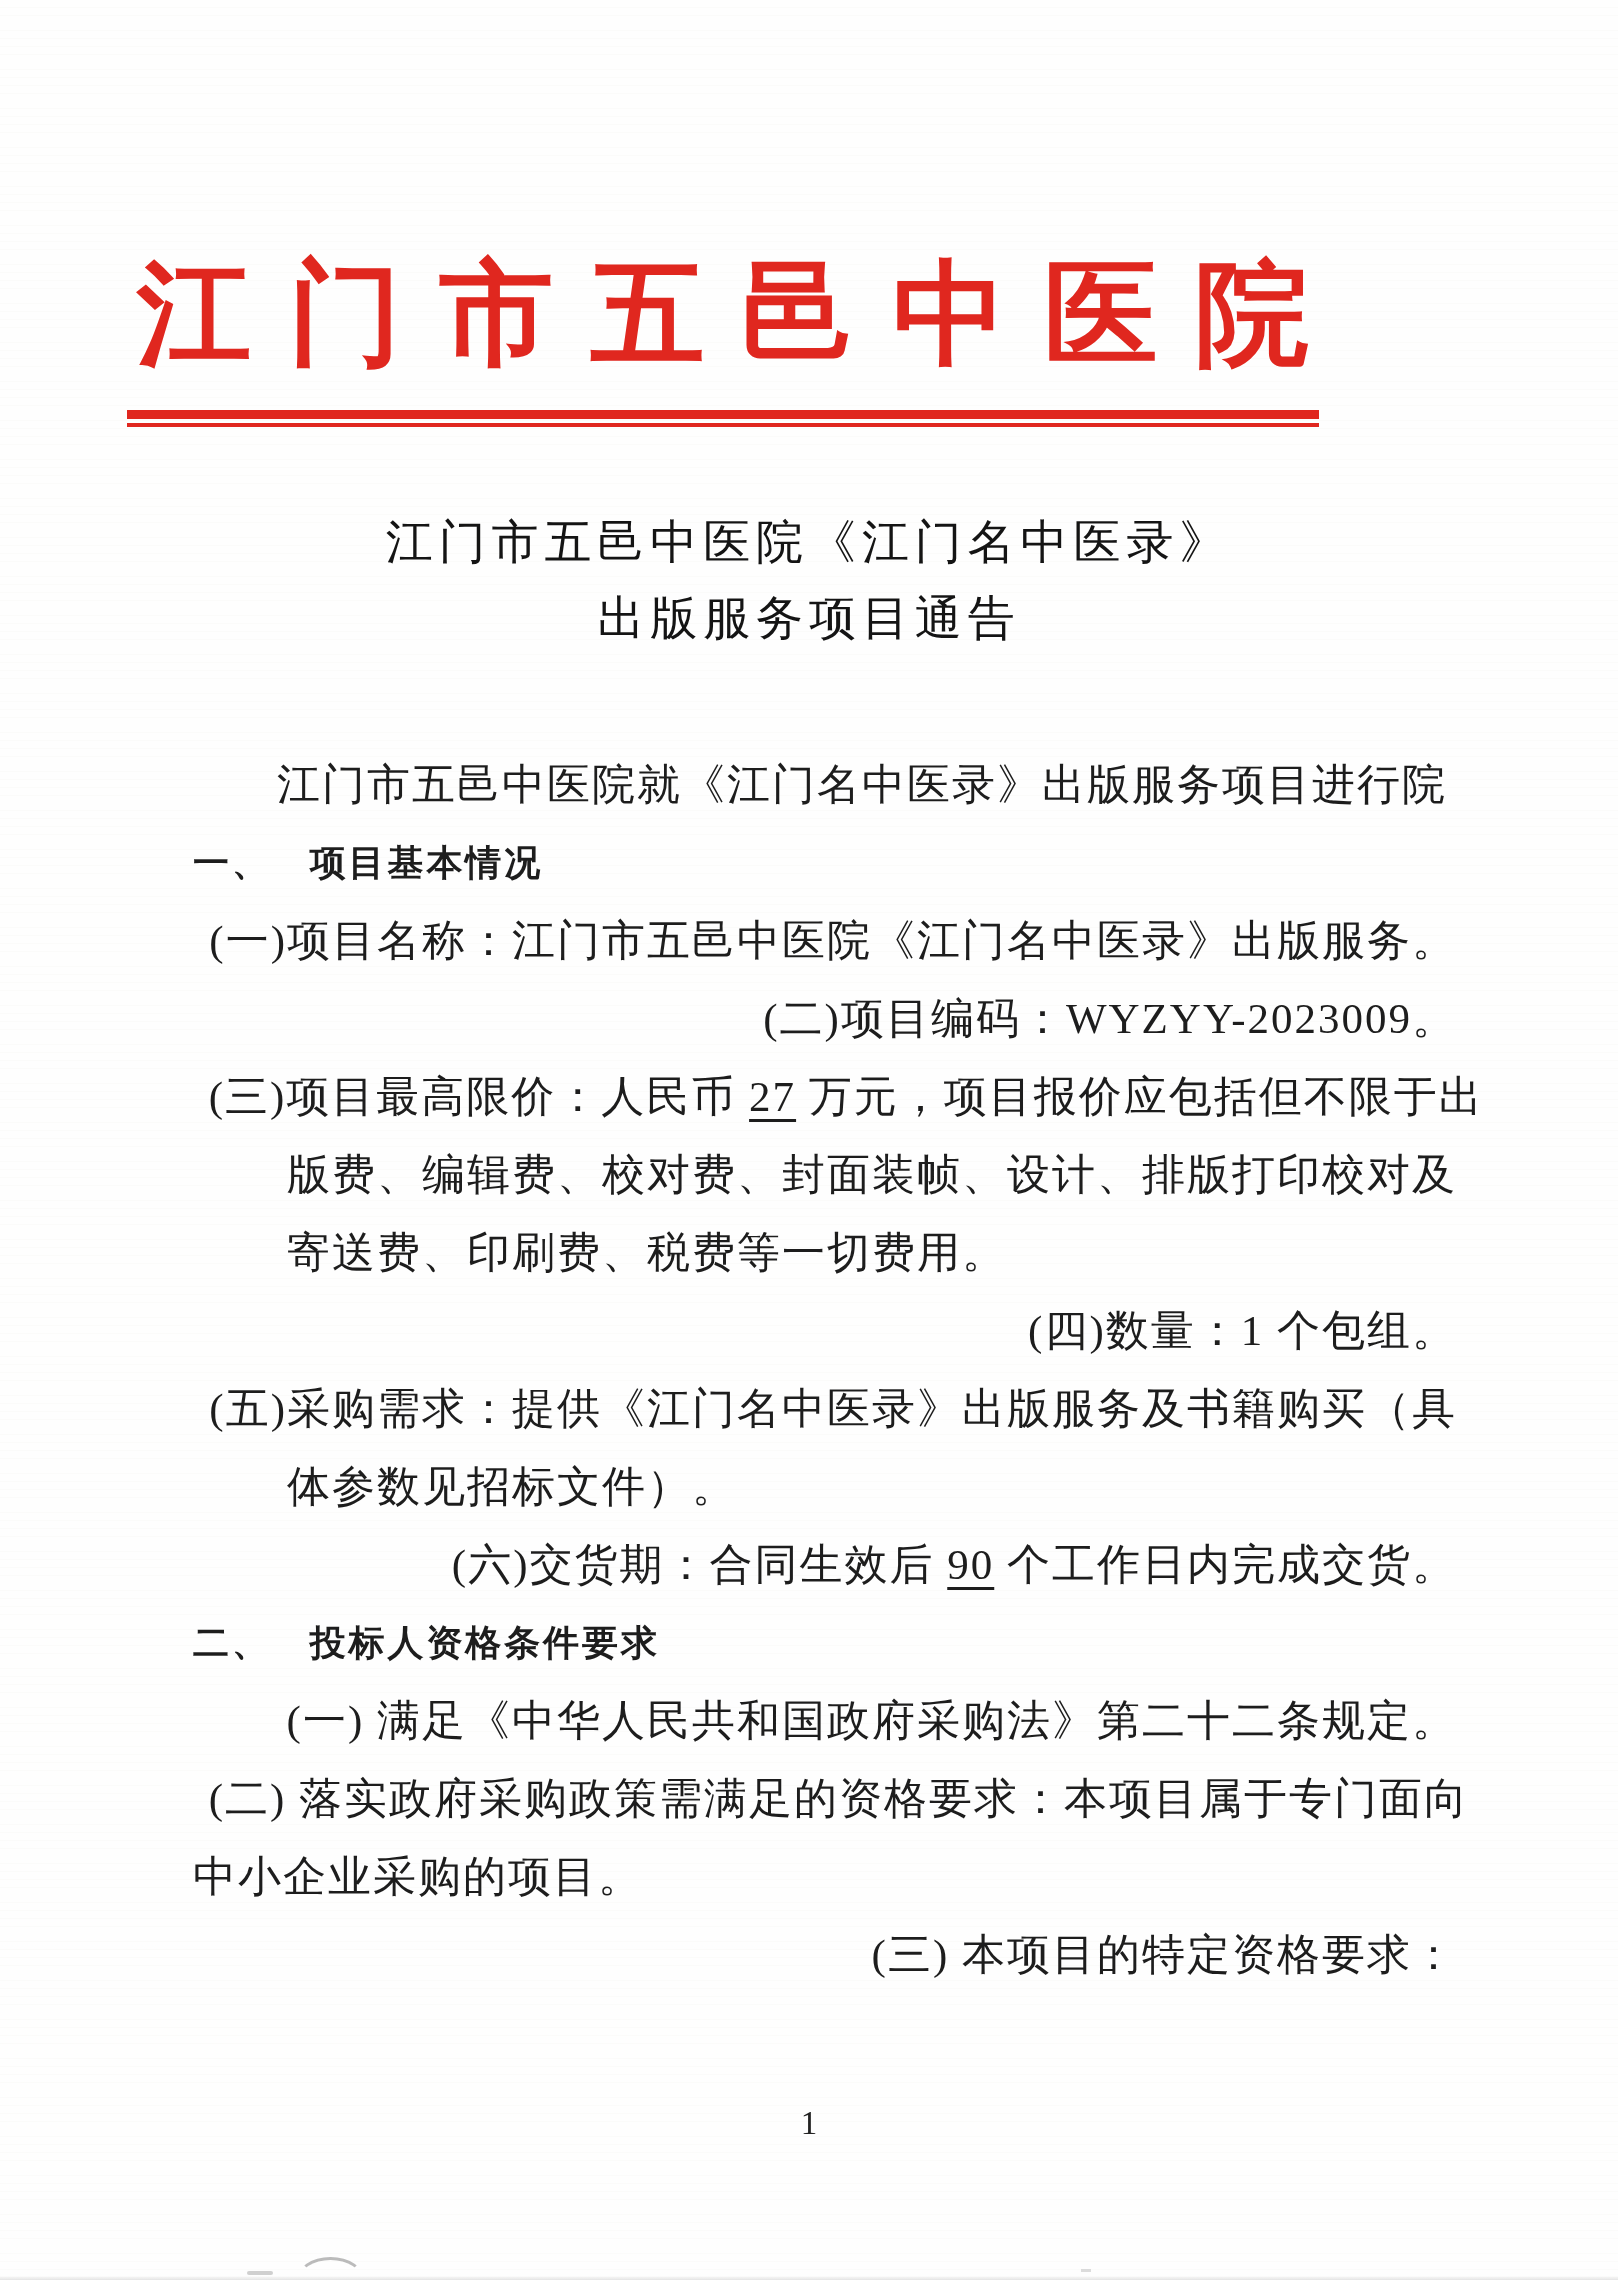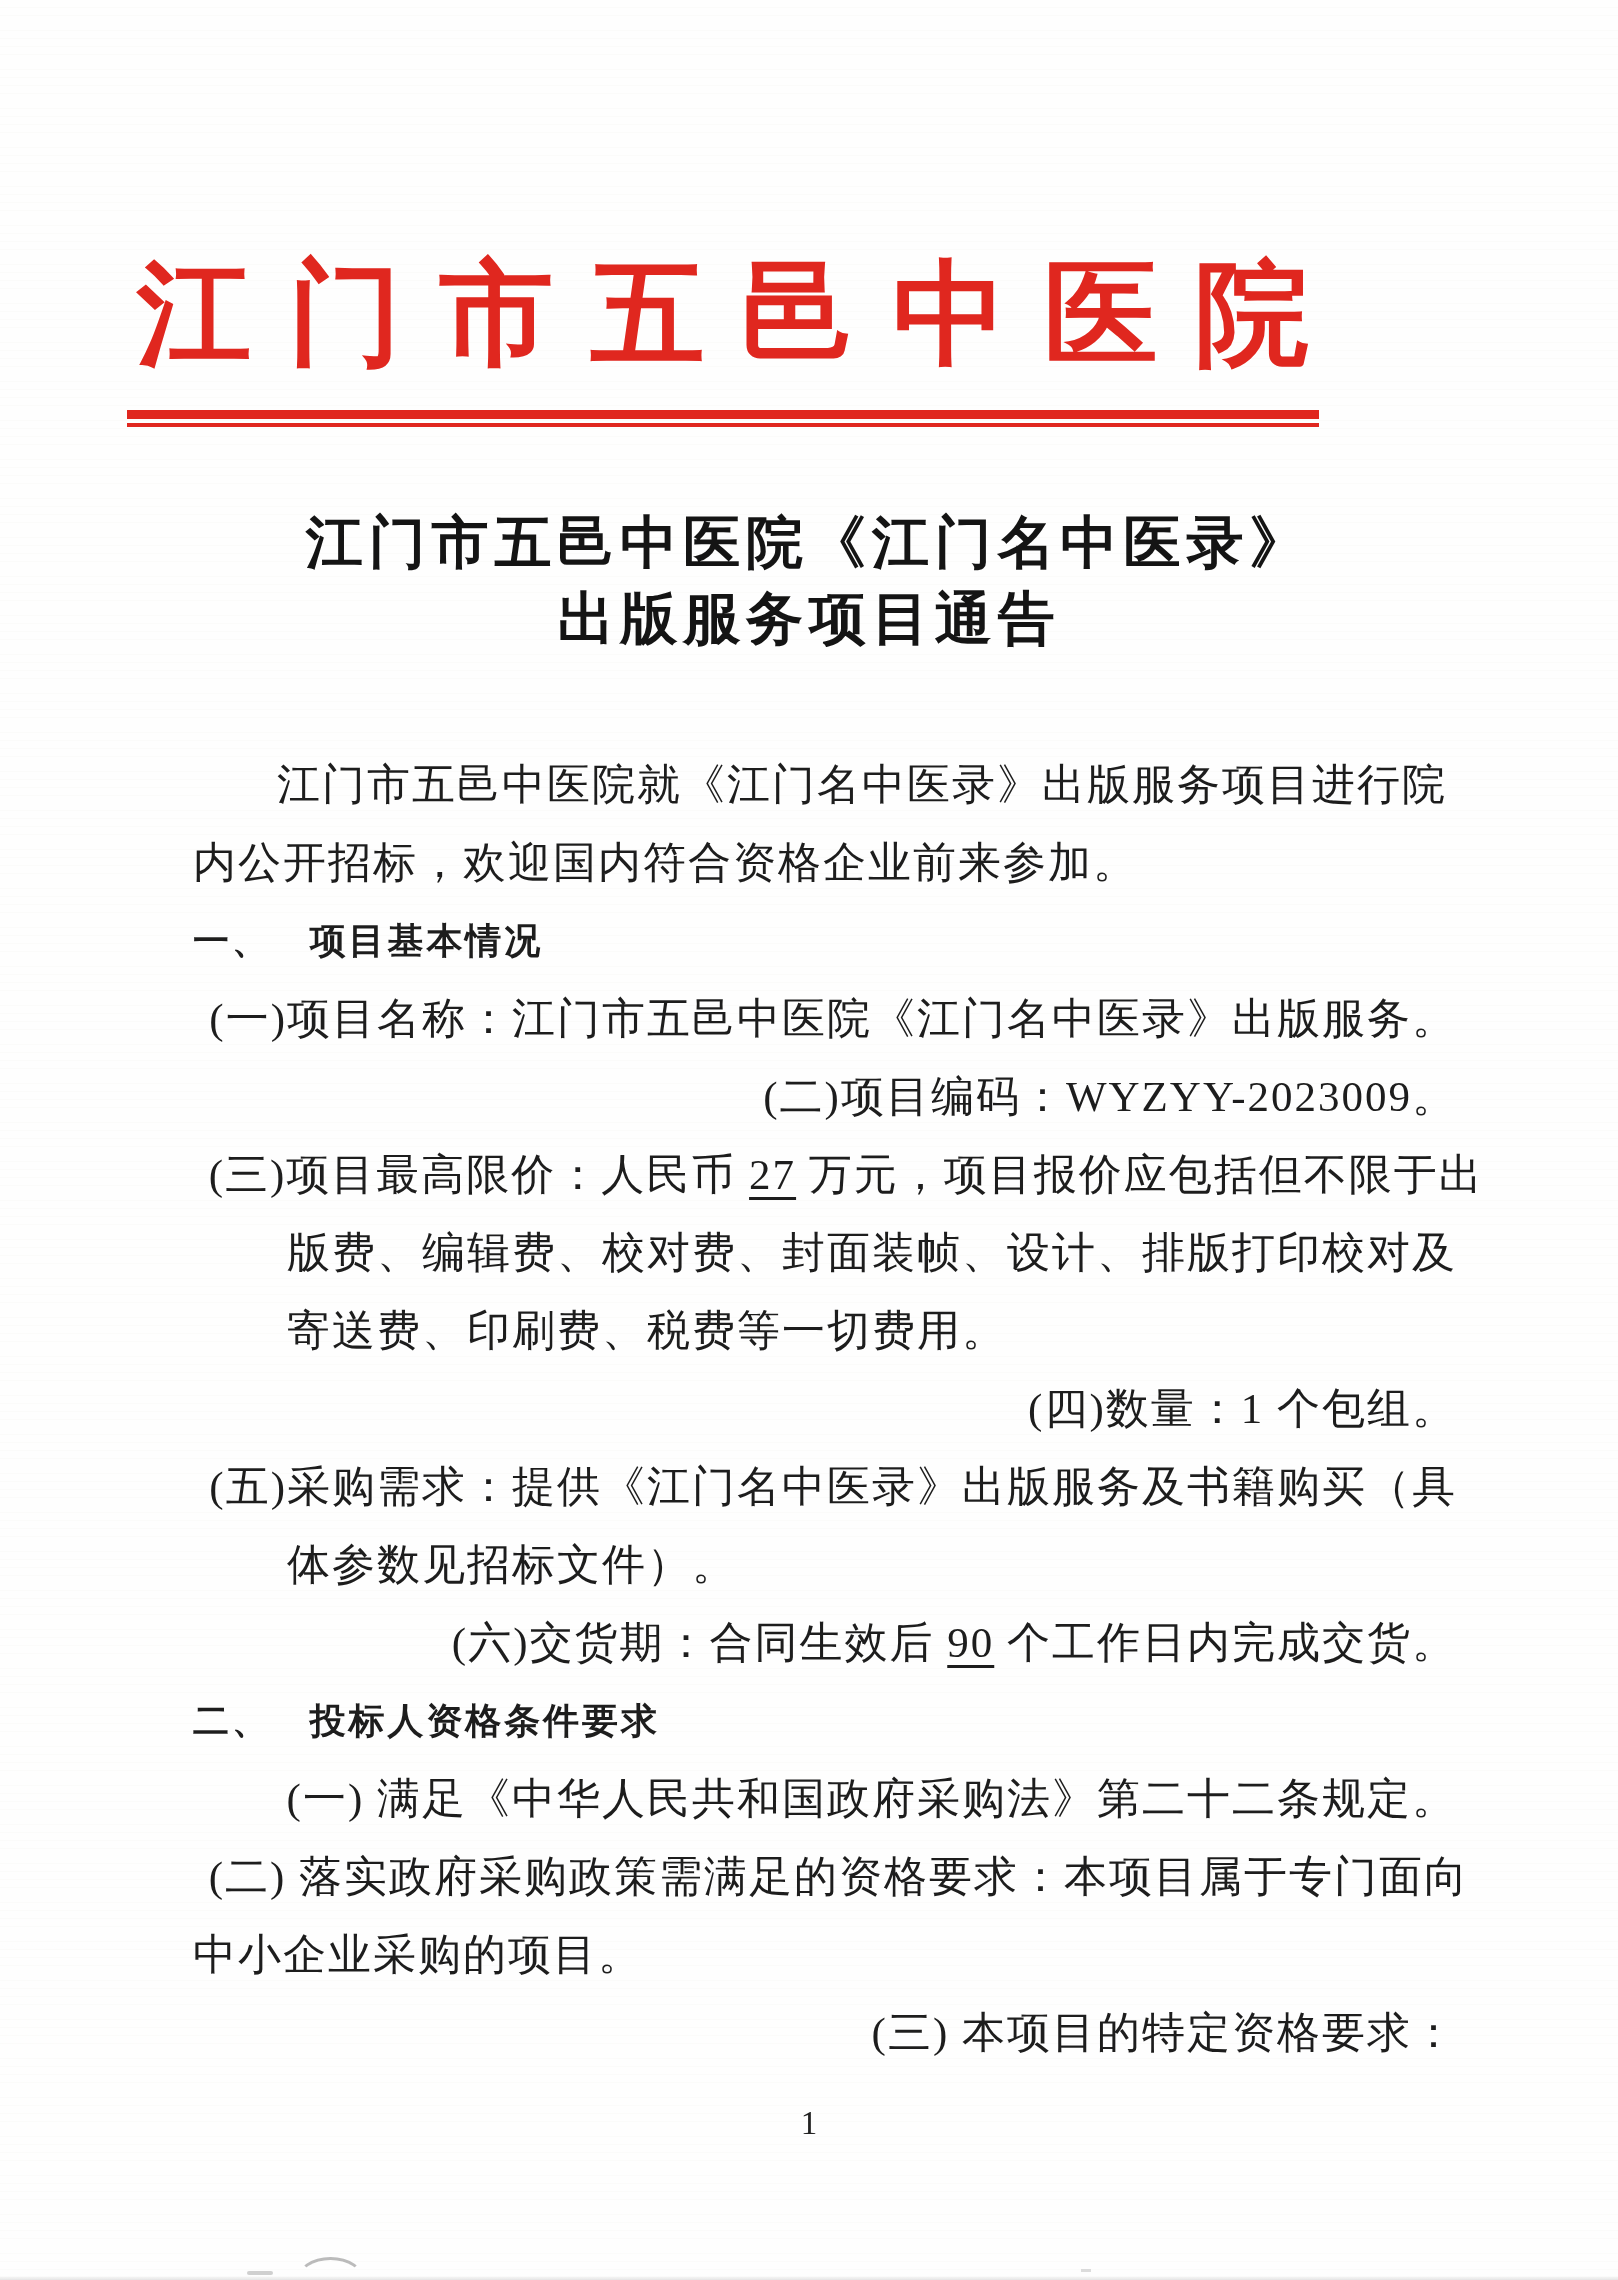--- a/index.html
+++ b/index.html
@@ -26,21 +26,21 @@
     white-space: nowrap;
   }
   .rule { position: absolute; left: 127px; width: 1192px; background: var(--accent); }
   .rule-thick { top: 410px; height: 8.8px; }
   .rule-thin  { top: 423px; height: 3.9px; }
   
   .doc-title {
     position: absolute; top: 504px; left: 0; width: 1618px;
     text-align: center;
     font-family: "Liberation Sans", "DejaVu Sans", sans-serif;
-    font-weight: 700; font-size: 57px; line-height: 76px;
+    font-weight: 400; font-size: 47px; line-height: 76px;
     letter-spacing: 5.9px; color: #141414;
   }
   
   .body-text {
     position: absolute; top: 746px; left: 193px; width: 1264px;
     font-size: 43px; line-height: 78px; letter-spacing: 2px;
     color: var(--ink);
   }
   .bline { height: 78px; white-space: nowrap; }
   .l-indent { padding-left: 84px; }
@@ -101,21 +101,20 @@
   <div class="rule rule-thick"></div>
   <div class="rule rule-thin"></div>
 
   <div class="doc-title">
     <div>江门市五邑中医院《江门名中医录》</div>
     <div>出版服务项目通告</div>
   </div>
 
   <div class="body-text">
       <div class="bline l-indent"><span>江门市五邑中医院就《江门名中医录》出版服务项目进行院</span></div>
-      <div class="bline l-flush"><span>内公开招标，欢迎国内符合资格企业前来参加。</span></div>
       <div class="bline l-head"><span>一、　项目基本情况</span></div>
       <div class="bline l-item"><span>(一)项目名称：江门市五邑中医院《江门名中医录》出版服务。</span></div>
       <div class="bline l-item"><span>(二)项目编码：WYZYY-2023009。</span></div>
       <div class="bline l-item"><span>(三)项目最高限价：人民币 </span><span class="u">27</span><span> 万元，项目报价应包括但不限于出</span></div>
       <div class="bline l-cont"><span>版费、编辑费、校对费、封面装帧、设计、排版打印校对及</span></div>
       <div class="bline l-cont"><span>寄送费、印刷费、税费等一切费用。</span></div>
       <div class="bline l-item"><span>(四)数量：1 个包组。</span></div>
       <div class="bline l-item"><span>(五)采购需求：提供《江门名中医录》出版服务及书籍购买（具</span></div>
       <div class="bline l-cont"><span>体参数见招标文件）。</span></div>
       <div class="bline l-item"><span>(六)交货期：合同生效后 </span><span class="u">90</span><span> 个工作日内完成交货。</span></div>

